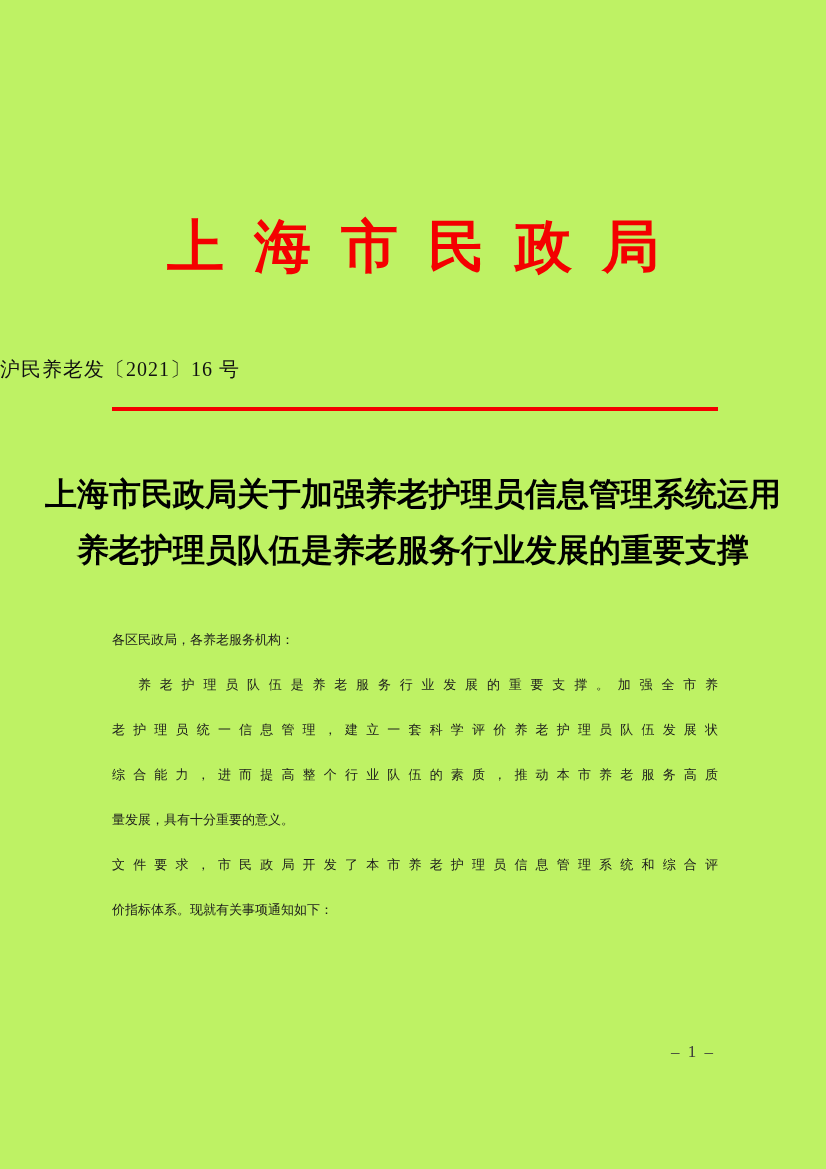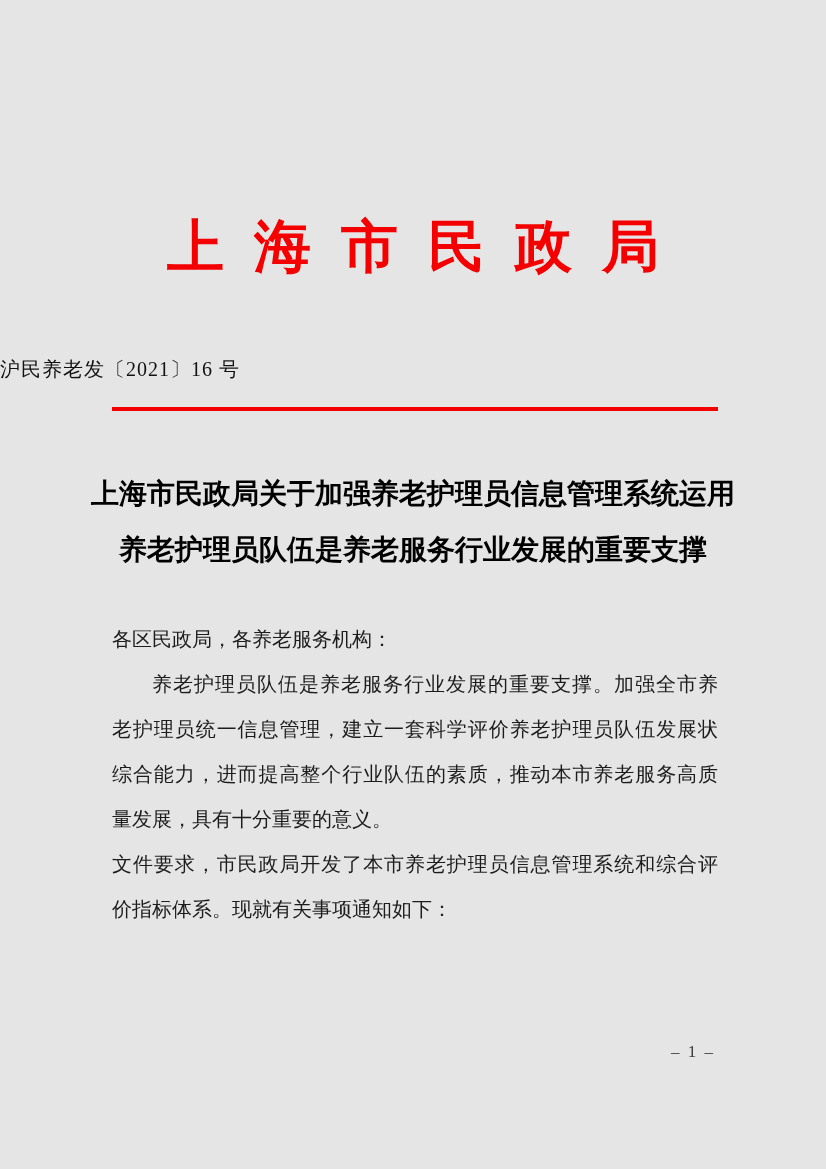--- a/index.html
+++ b/index.html
@@ -2,21 +2,21 @@
 <html><head>
 <meta charset="utf-8">
 <style>
   * { margin: 0; padding: 0; box-sizing: border-box; }
   html, body { background: #ffffff; }
   .page {
     position: relative;
     width: 826px;
     height: 1169px;
     margin: 0 auto;
-    background: #e5e5e5;
+    background: #bef264;
     font-family: "Liberation Serif", "DejaVu Serif", serif;
     overflow: hidden;
   }
   .agency-header {
     position: absolute;
     top: 216px;
     left: 0;
     width: 100%;
     text-align: center;
     font-size: 57px;
@@ -44,32 +44,32 @@
     width: 606px;
     height: 4px;
     background: #f40000;
   }
   .doc-title {
     position: absolute;
     top: 466px;
     left: 0;
     width: 100%;
     text-align: center;
-    font-size: 28px;
+    font-size: 32px;
     line-height: 56px;
     font-weight: 700;
     color: #000000;
   }
   .doc-title .t-line { white-space: nowrap; }
   .body-block {
     position: absolute;
     top: 617px;
     left: 112px;
     width: 606px;
-    font-size: 20px;
+    font-size: 13px;
     line-height: 45px;
     color: #1c1c1c;
   }
   .b-line {
     height: 45px;
     text-align: justify;
     text-align-last: justify;
     overflow: hidden;
   }
   .b-line.no-stretch {

